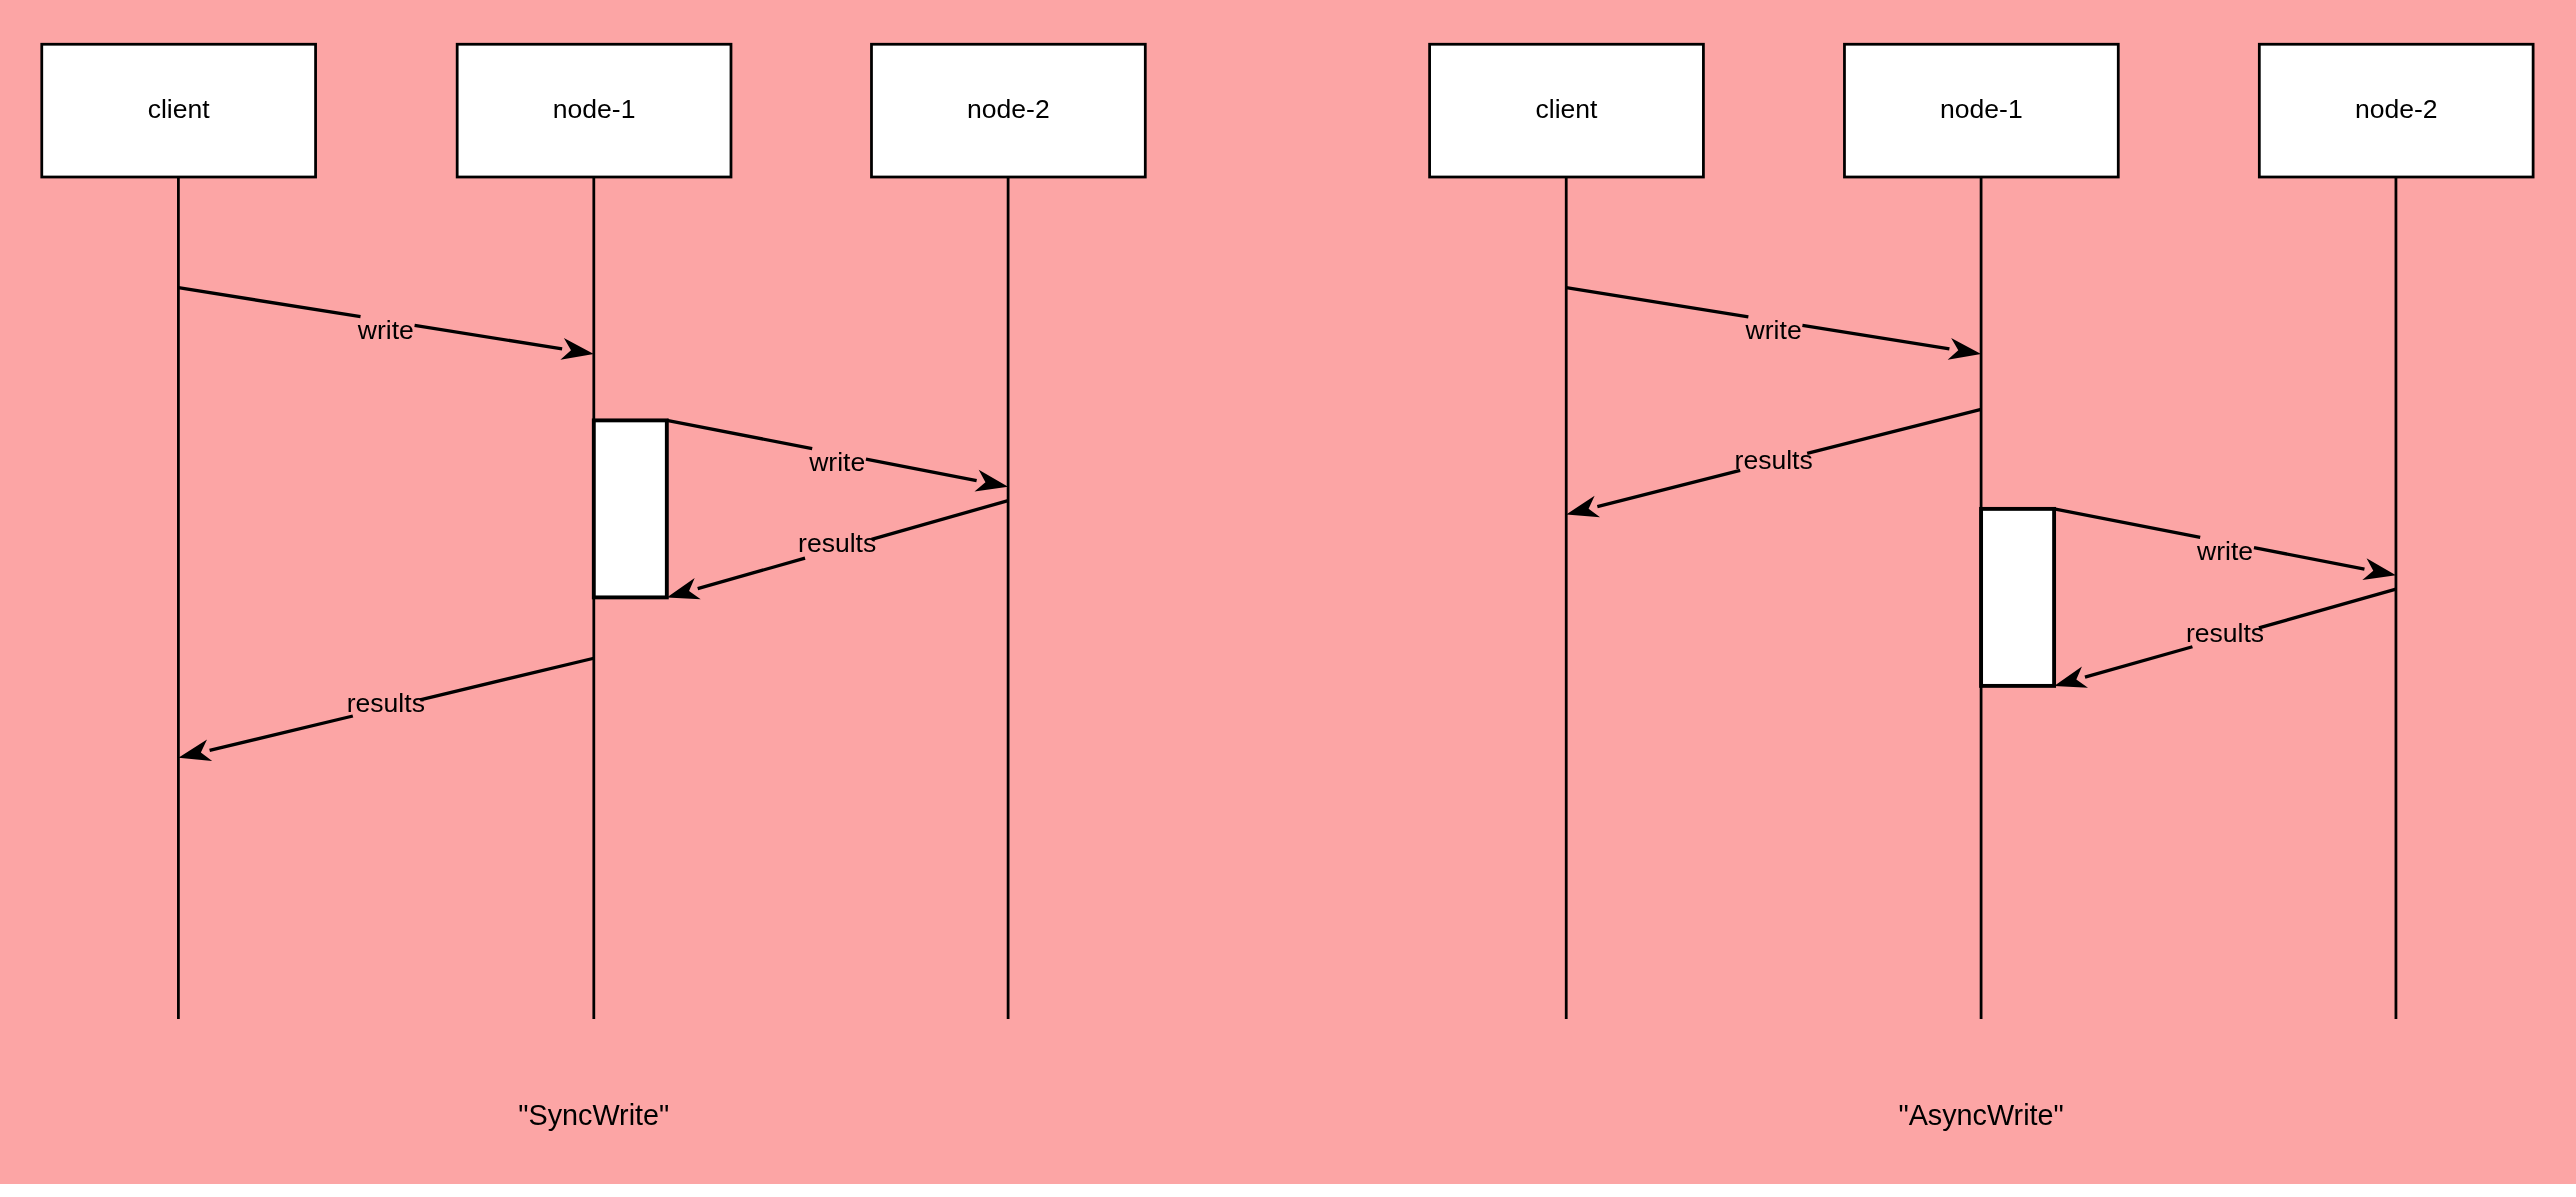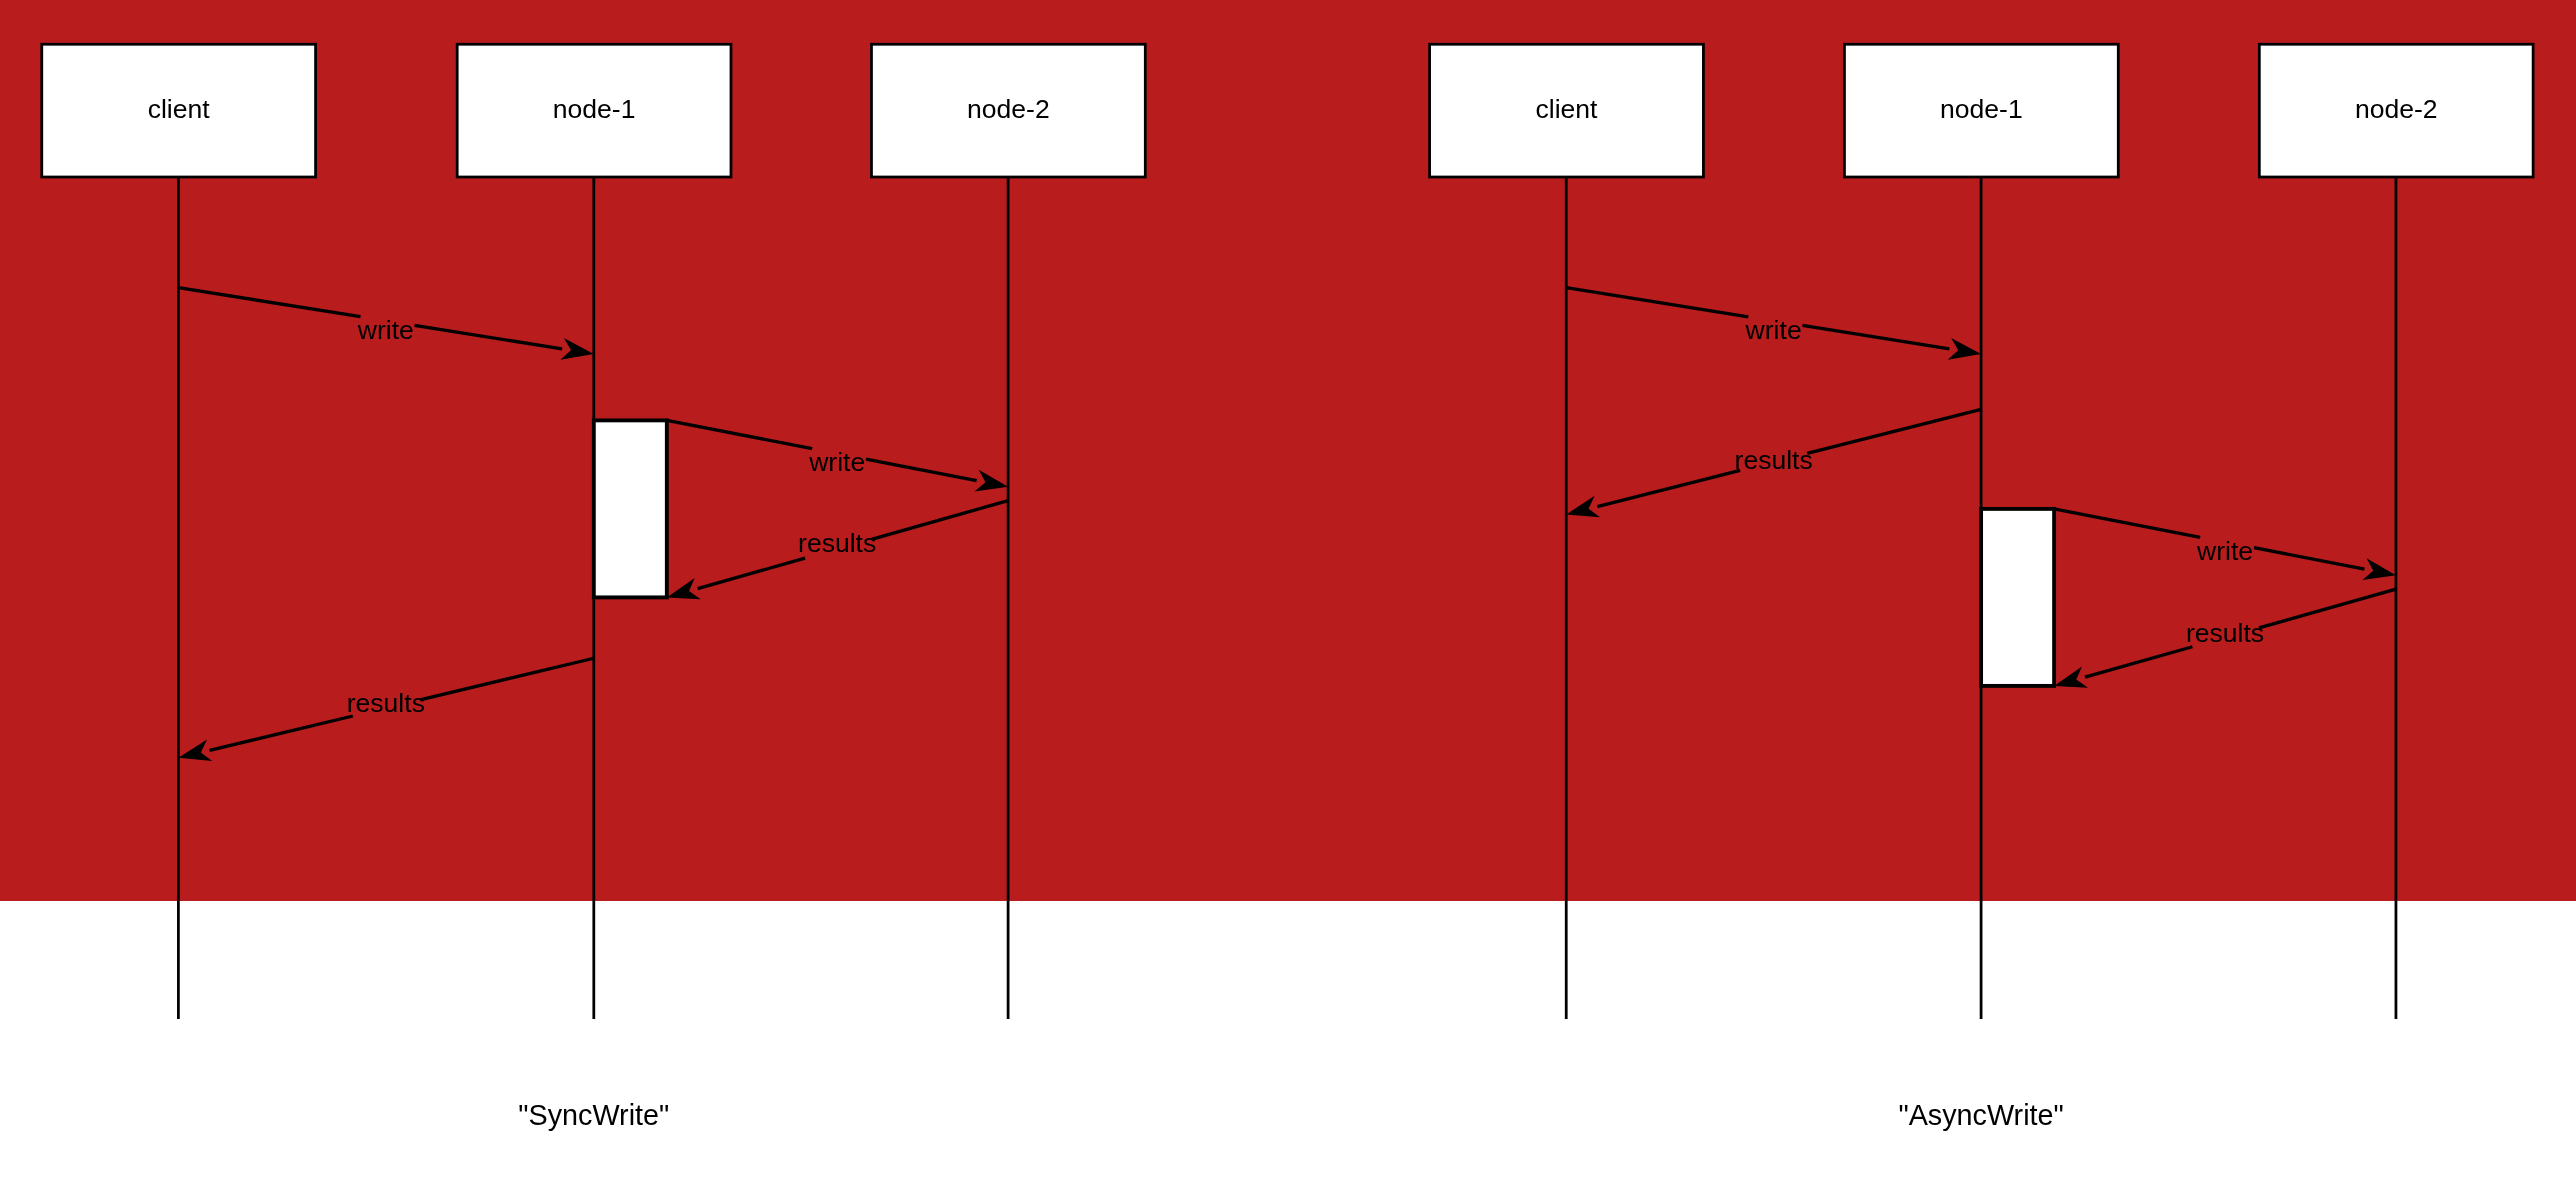--- a/index.html
+++ b/index.html
@@ -11,22 +11,22 @@
   body {
     width: 2576px;
     height: 1197px;
     font-family: "Liberation Sans", sans-serif;
     color: #000000;
     overflow: hidden;
   }
   #canvas {
     position: relative;
     width: 2576px;
-    height: 901px;
-    background: #b91c1c;
+    height: 1184px;
+    background: #fca5a5;
   }
   svg.diagram-svg {
     position: absolute;
     top: 0;
     left: 0;
     width: 2576px;
     height: 1197px;
     display: block;
   }
   .participant-box-rect {

